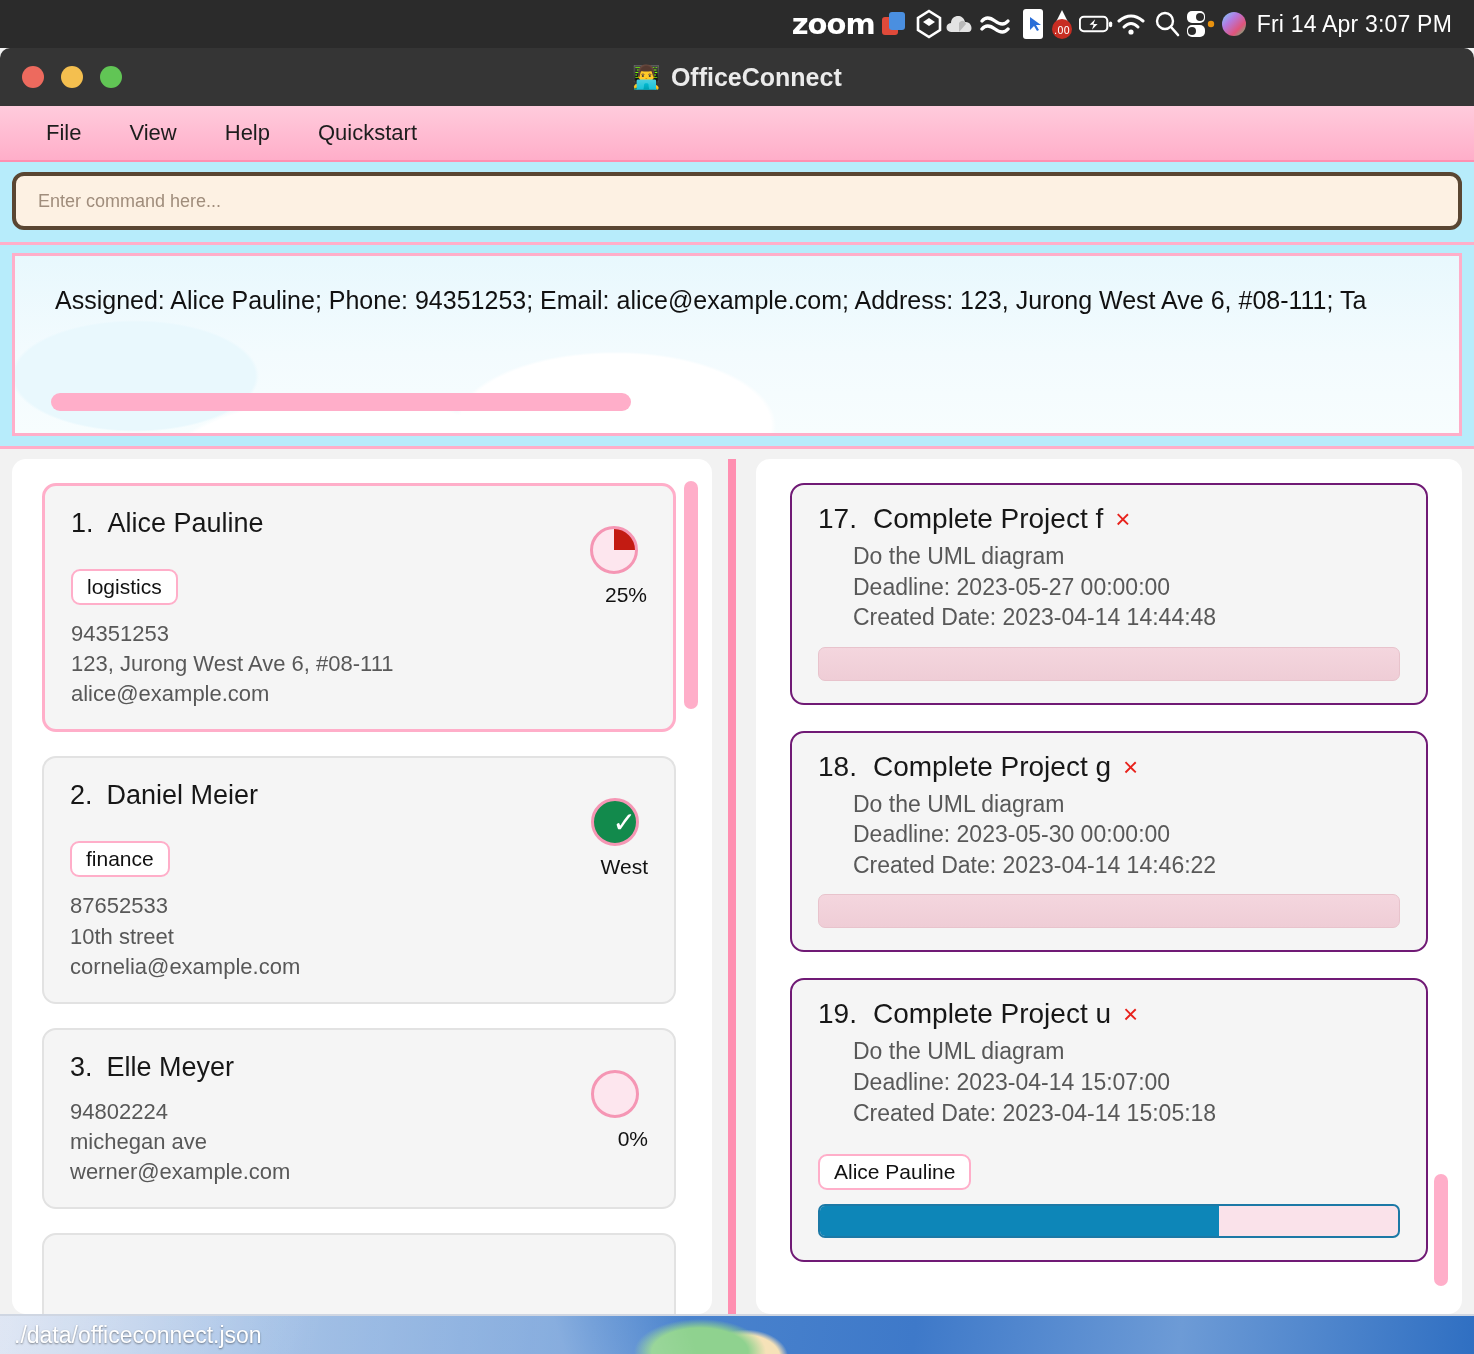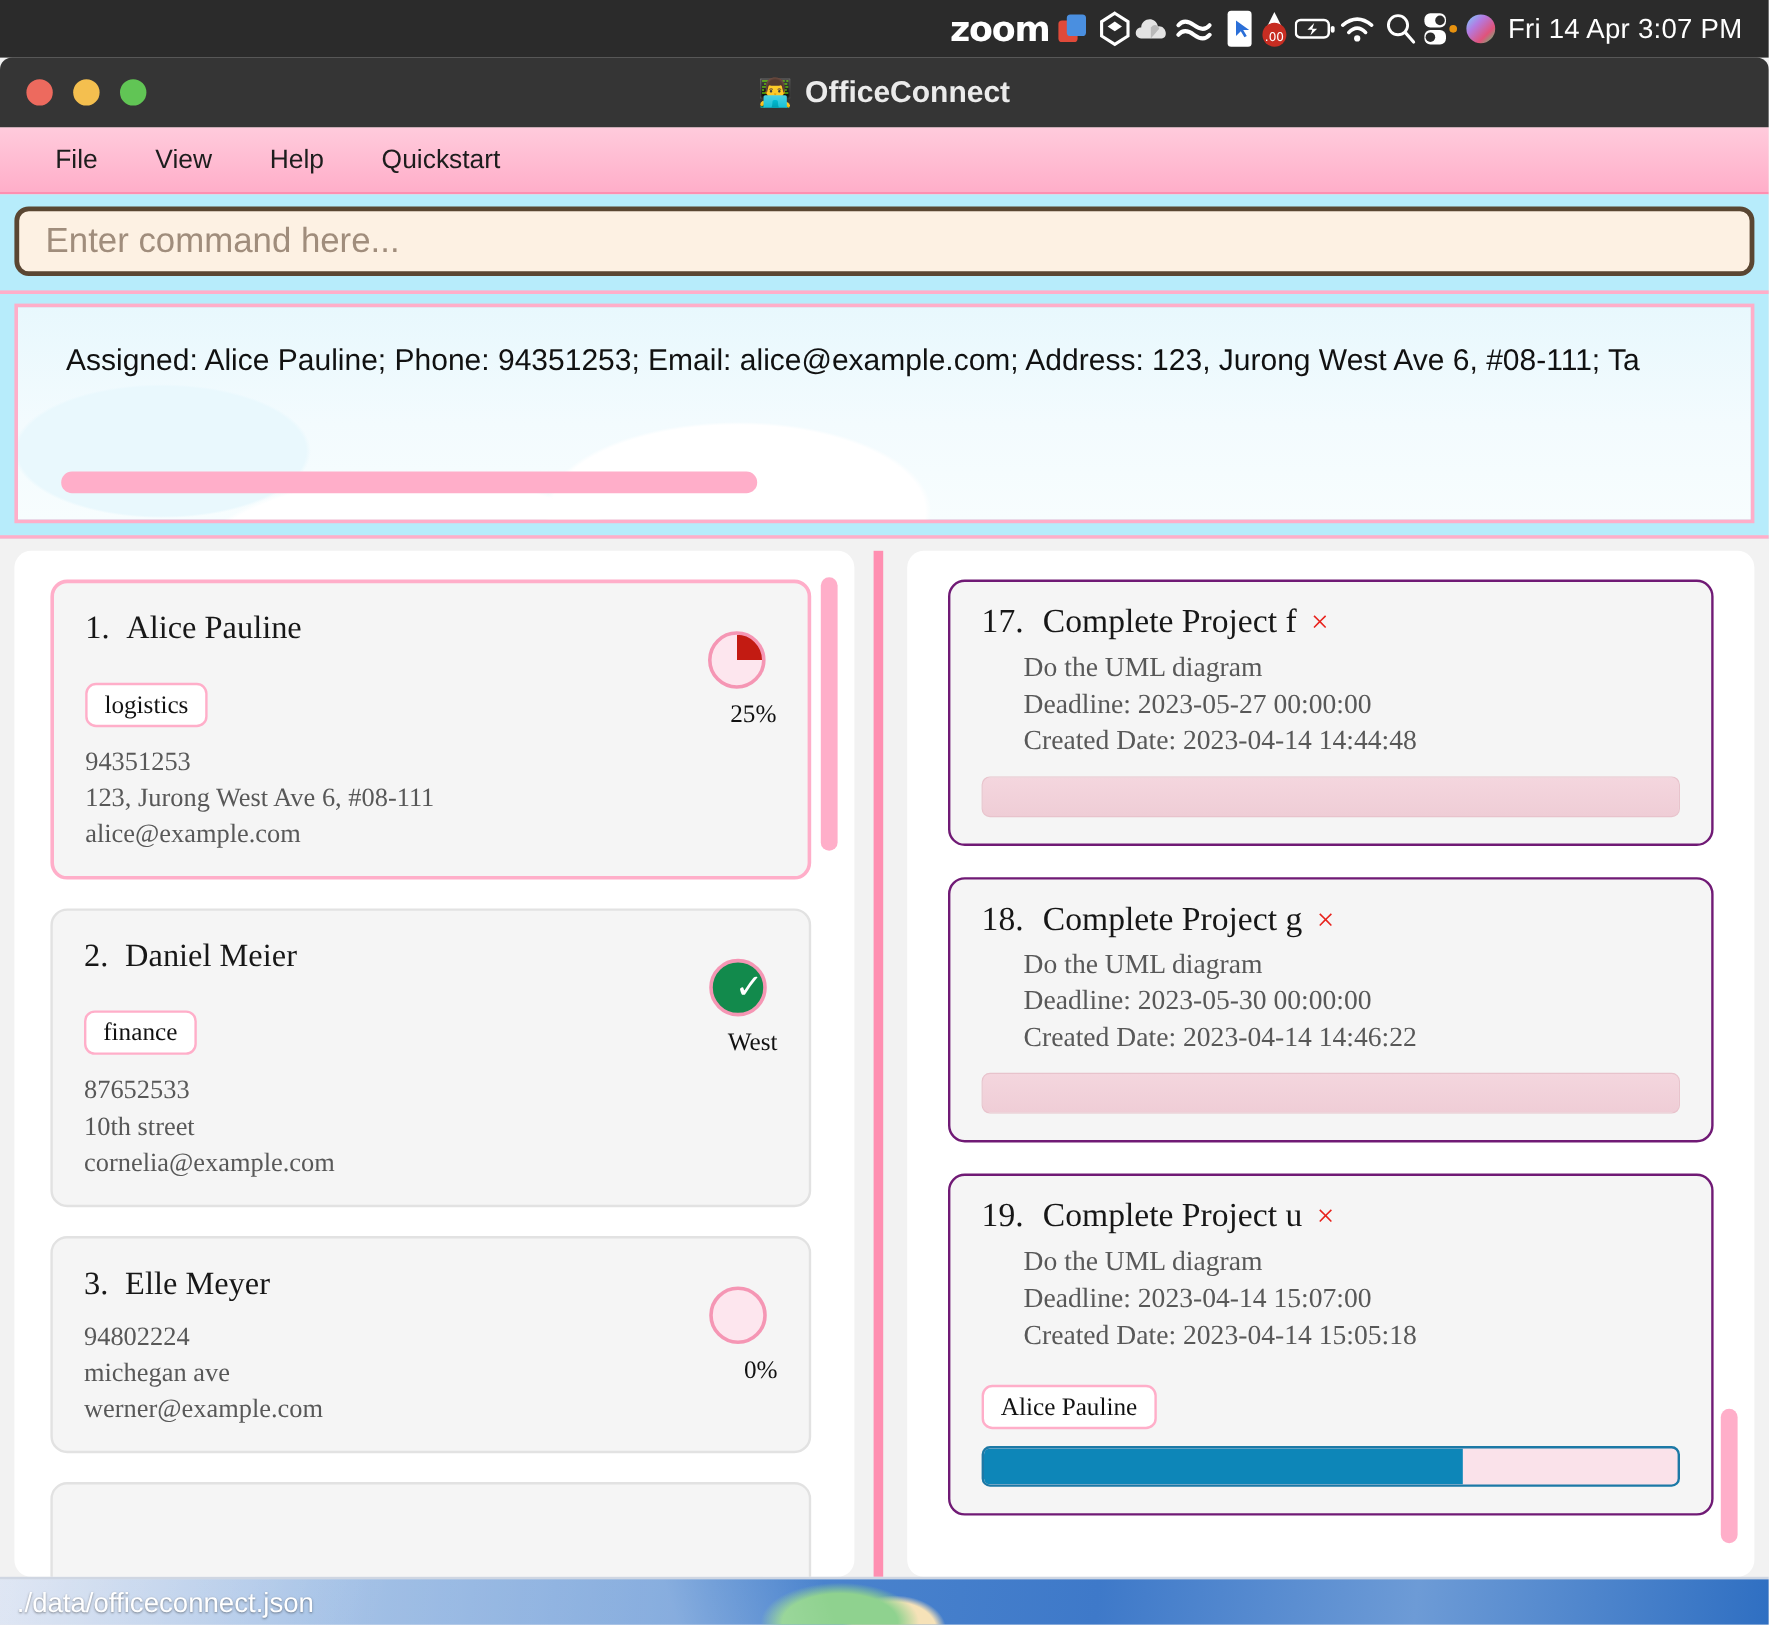--- a/index.html
+++ b/index.html
@@ -58,21 +58,21 @@
 
   
   .cmdband{
     background:#b7ecfb; padding:10px 12px 12px 12px;
     border-bottom:3px solid #ffaec9;
   }
   .cmdinput{
     height:58px; width:100%;
     background:#fdf1e3; border:4px solid #5a4632; border-radius:12px;
     display:flex; align-items:center; padding-left:22px;
-    font-size:29px; color:#a08d7c;
+    font-size:18px; color:#a08d7c;
   }
 
   
   .resultband{
     background:#b7ecfb; padding:8px 12px 10px 12px;
     border-bottom:3px solid #ffaec9;
   }
   .resultbox{
     height:183px; border:3px solid #ffaec9; position:relative; overflow:hidden;
     background:
@@ -90,21 +90,20 @@
   .hscroll-track{ position:absolute; left:0; right:0; bottom:22px; height:18px; }
   .hscroll-thumb{
     position:absolute; left:36px; width:580px; height:18px;
     background:#ffaec9; border-radius:9px;
   }
 
   
   .main{
     flex:1; display:flex; background:#f2f2f2; padding:10px 0 0 0;
     min-height:0;
-    font-family:Liberation Serif, serif;
   }
   .pane{
     background:#ffffff; border-radius:14px; position:relative; overflow:hidden;
   }
   .pane-left{ width:700px; margin-left:12px; }
   .divider{ width:8px; background:#ff8fb1; margin:0 20px 0 16px; }
   .pane-right{ flex:1; margin-right:12px; }
 
   .listinner{ padding:24px 36px 0 30px; }
 

